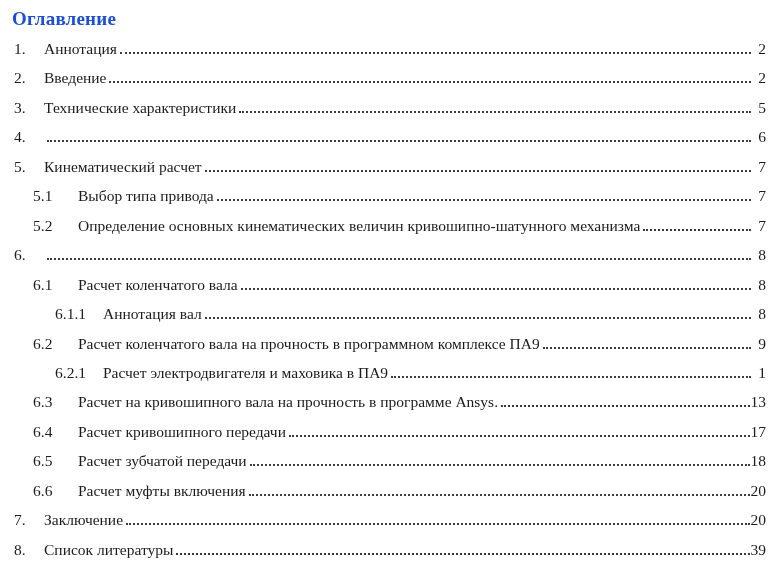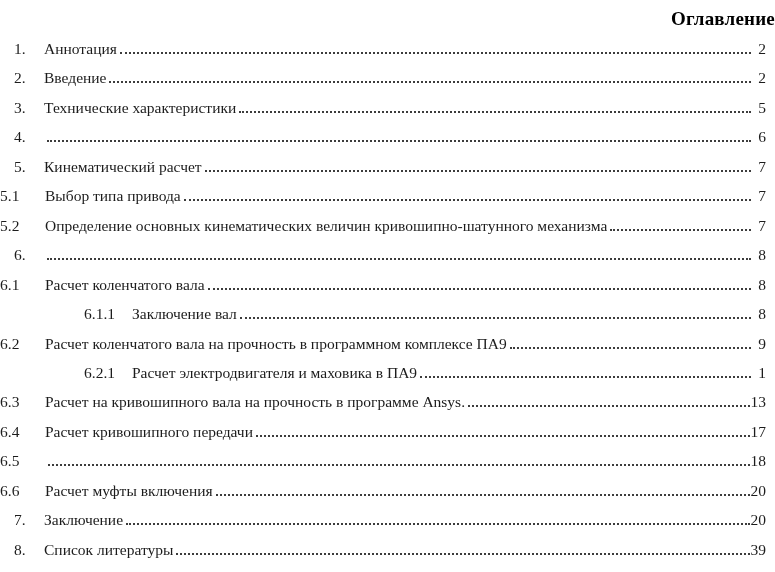--- a/index.html
+++ b/index.html
@@ -33,23 +33,23 @@
     font-size: 15.5px;
     white-space: nowrap;
     cursor: pointer;
   }
   .toc-row .num {
     flex: 0 0 auto;
     display: inline-block;
   }
   .lvl1 { padding-left: 14px; }
   .lvl1 .num { width: 30px; }
-  .lvl2 { }
+  .lvl2 { padding-left: 33px; }
   .lvl2 .num { width: 45px; }
-  .lvl3 { padding-left: 84px; }
+  .lvl3 { padding-left: 55px; }
   .lvl3 .num { width: 48px; }
   .toc-row .label {
     flex: 0 1 auto;
     overflow: hidden;
   }
   .toc-row .leader {
     flex: 1 1 8px;
     min-width: 8px;
     height: 4px;
     margin: 0 1px 0 3px;
@@ -58,21 +58,21 @@
   .toc-row .page-num {
     flex: 0 0 auto;
     min-width: 14px;
     text-align: right;
   }
 </style>
 </head>
 <body>
 
 <div class="page">
-  <div class="doc-title" style="color: #000000; text-align: right;">Оглавление</div>
+  <div class="doc-title" style="color: #1d4ed8;">Оглавление</div>
 
   <div class="toc-list">
       <div class="toc-row lvl1">
     <span class="num">1.</span>
     <span class="label">Аннотация</span>
     <span class="leader"></span>
     <span class="page-num">2</span>
   </div>
       <div class="toc-row lvl1">
     <span class="num">2.</span>
@@ -115,21 +115,21 @@
     <span class="page-num">8</span>
   </div>
       <div class="toc-row lvl2">
     <span class="num">6.1</span>
     <span class="label">Расчет коленчатого вала</span>
     <span class="leader"></span>
     <span class="page-num">8</span>
   </div>
       <div class="toc-row lvl3">
     <span class="num">6.1.1</span>
-    <span class="label">Заключение вал</span>
+    <span class="label">Аннотация вал</span>
     <span class="leader"></span>
     <span class="page-num">8</span>
   </div>
       <div class="toc-row lvl2">
     <span class="num">6.2</span>
     <span class="label">Расчет коленчатого вала на прочность в программном комплексе ПА9</span>
     <span class="leader"></span>
     <span class="page-num">9</span>
   </div>
       <div class="toc-row lvl3">
@@ -145,20 +145,21 @@
     <span class="page-num">13</span>
   </div>
       <div class="toc-row lvl2">
     <span class="num">6.4</span>
     <span class="label">Расчет кривошипного передачи</span>
     <span class="leader"></span>
     <span class="page-num">17</span>
   </div>
       <div class="toc-row lvl2">
     <span class="num">6.5</span>
+    <span class="label">Расчет зубчатой передачи</span>
     <span class="leader"></span>
     <span class="page-num">18</span>
   </div>
       <div class="toc-row lvl2">
     <span class="num">6.6</span>
     <span class="label">Расчет муфты включения</span>
     <span class="leader"></span>
     <span class="page-num">20</span>
   </div>
       <div class="toc-row lvl1">

